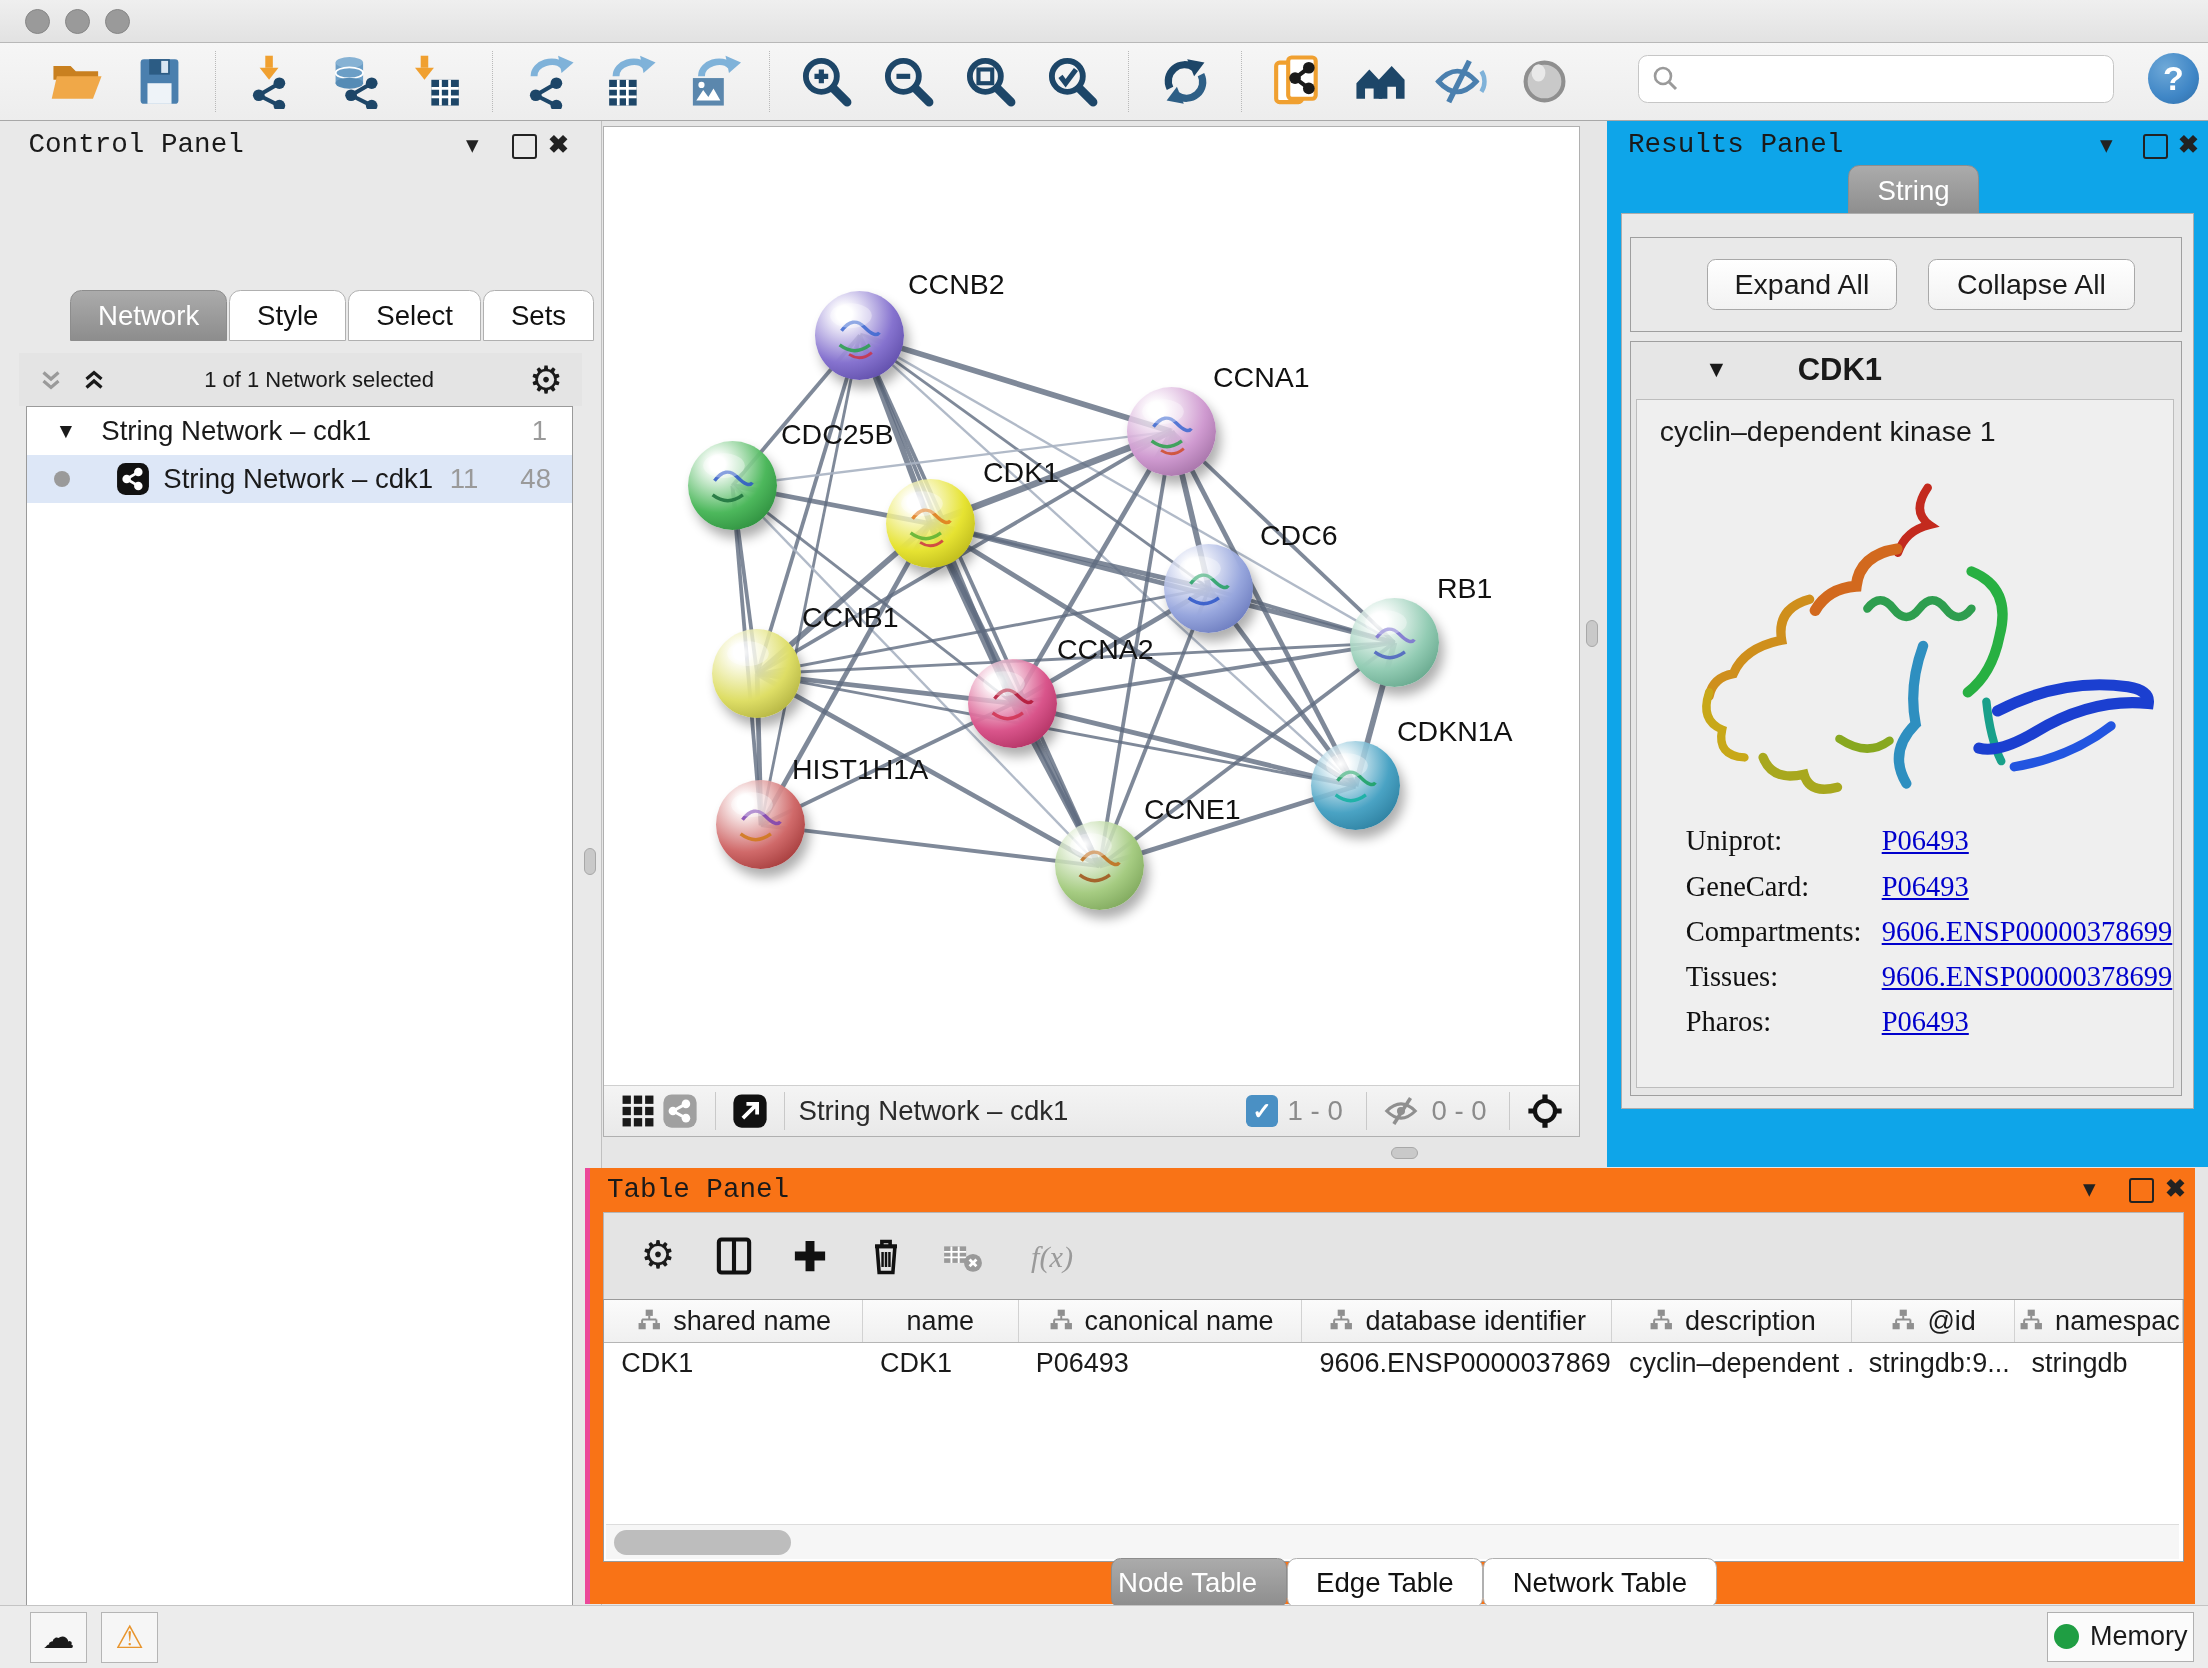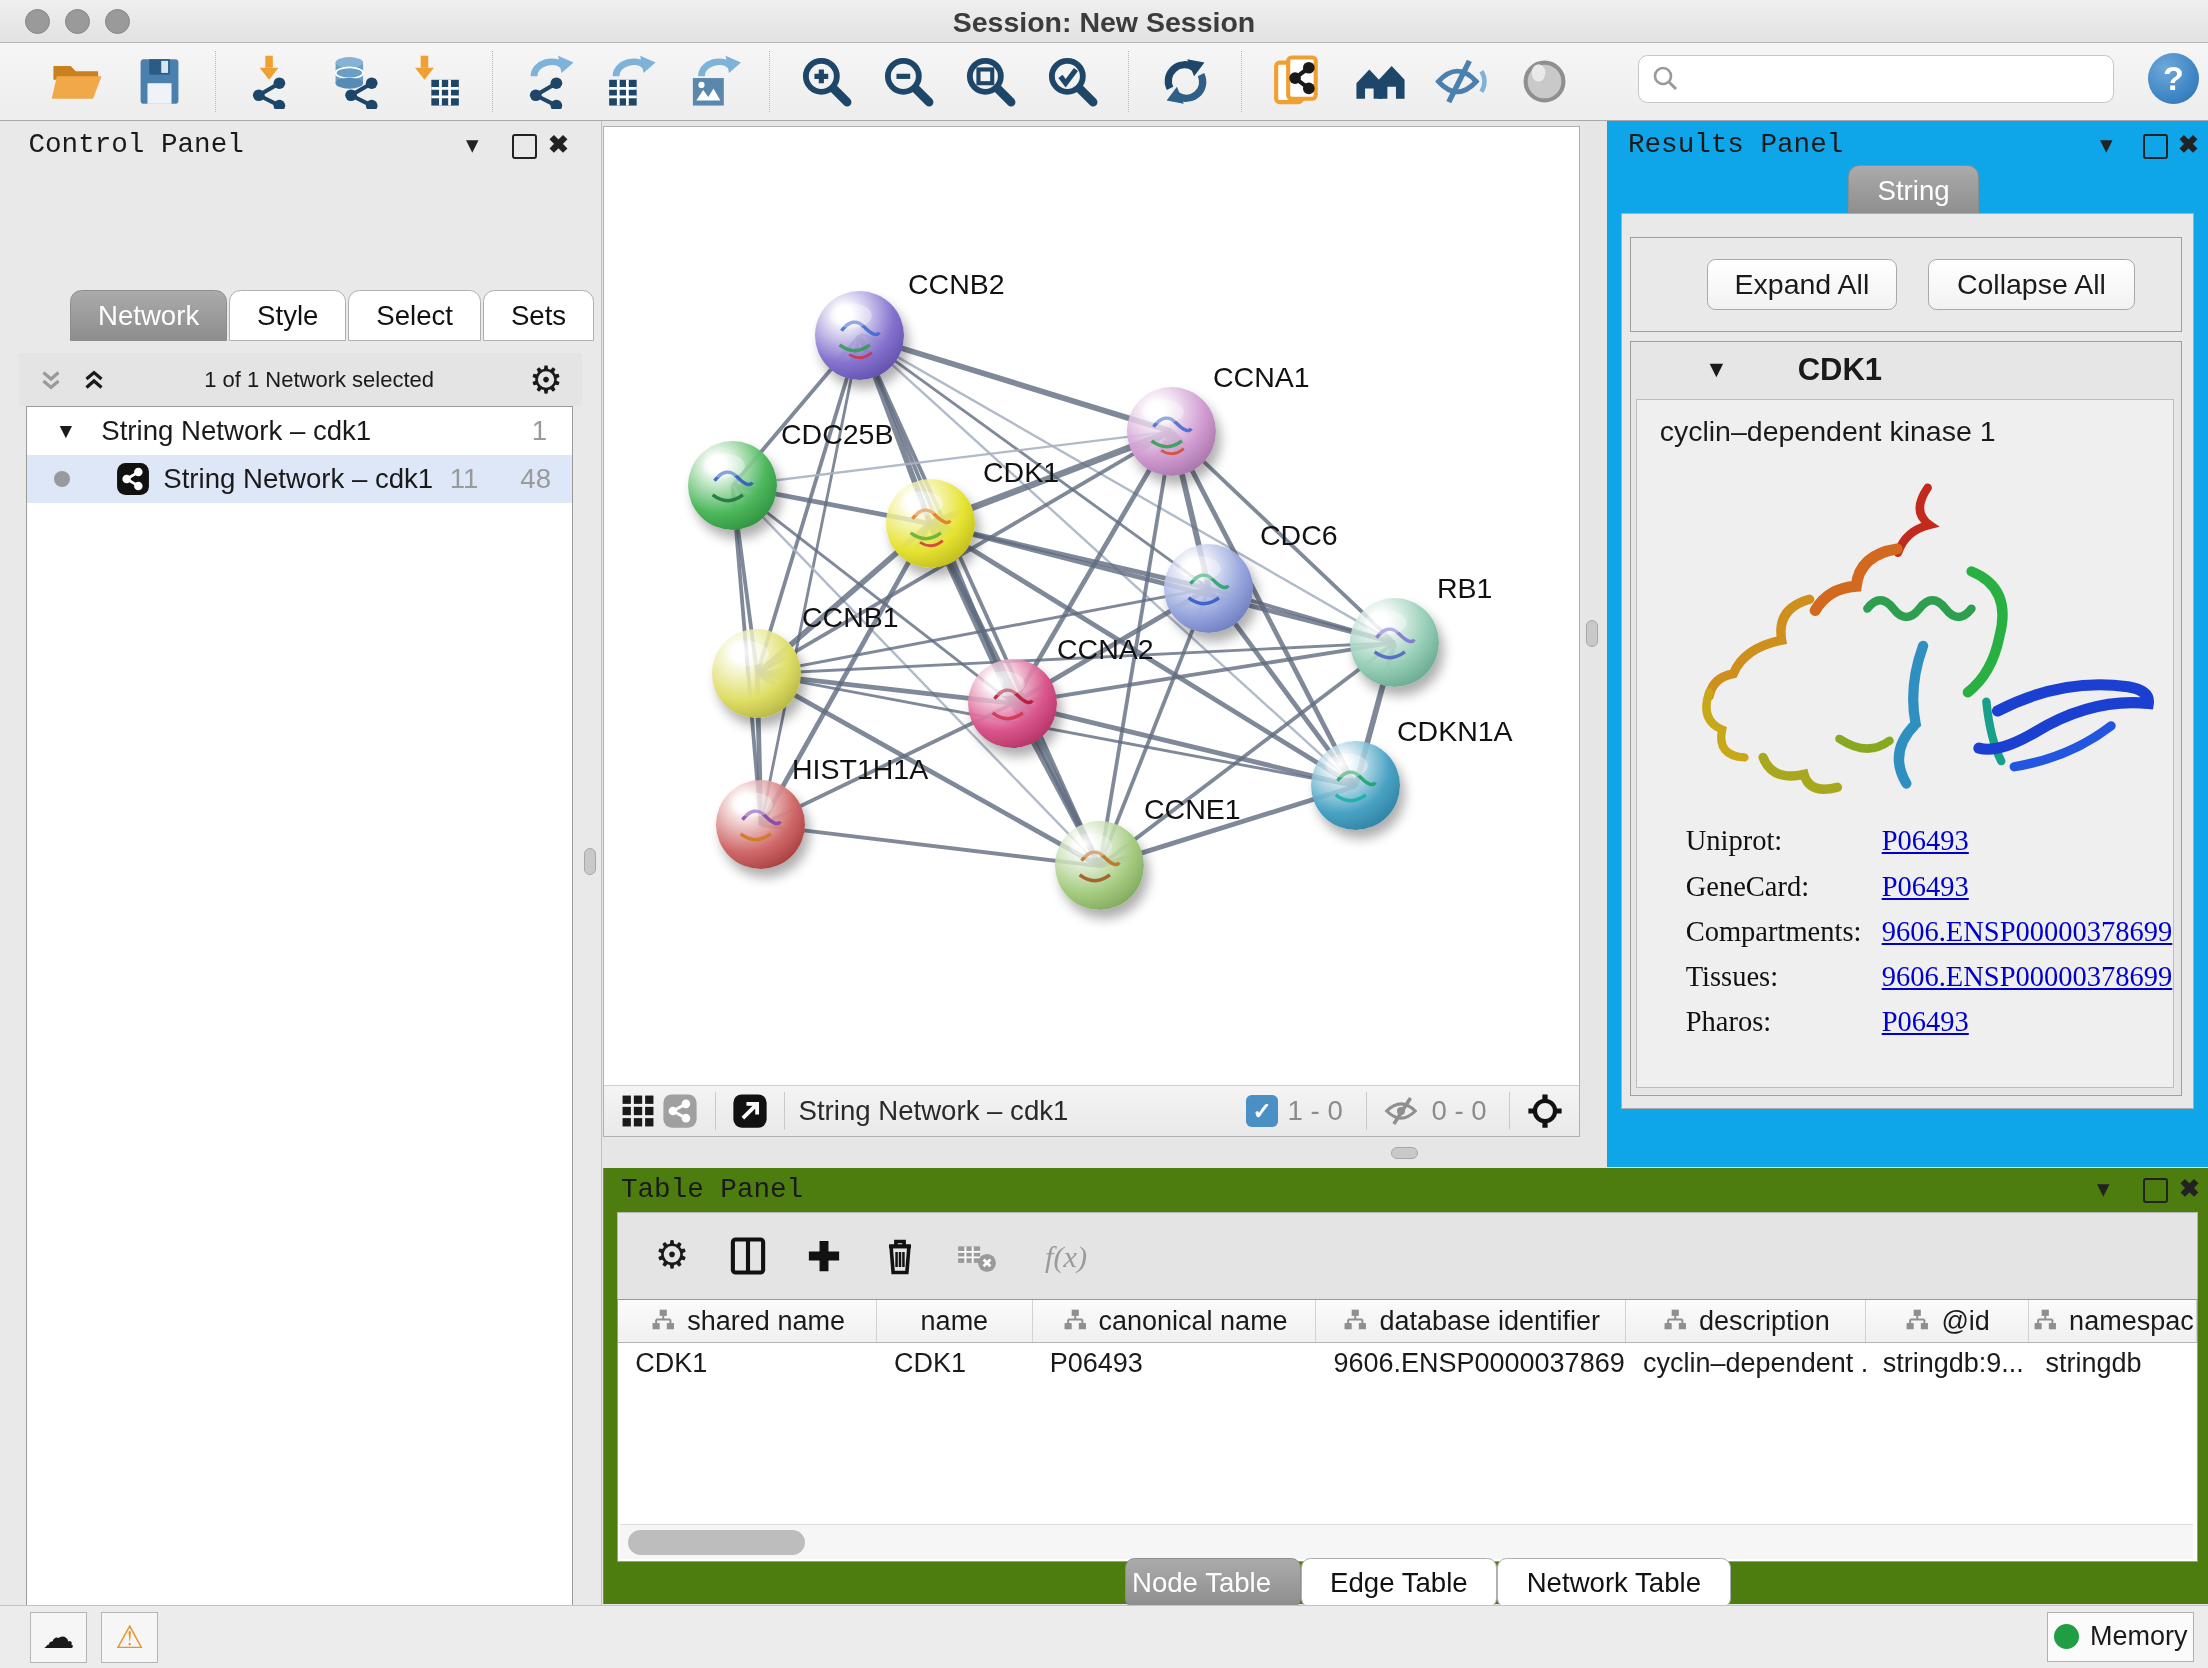--- a/index.html
+++ b/index.html
@@ -58,21 +58,21 @@
   .btncard{left:7.6px;top:23px;width:550px;height:93px;border:1.9px solid #9f9f9f;background:#e9e9e9;position:absolute;}
   .rbtn{position:absolute;height:49px;background:linear-gradient(#ffffff,#f2f2f2);border:1px solid #a8a8a8;
         border-radius:8.6px;font-size:28.5px;display:flex;align-items:center;justify-content:center;}
   .gcard{left:7.6px;top:127px;width:550px;height:753px;border:1.9px solid #9f9f9f;background:#e6e6e6;position:absolute;}
   .ghead{height:55px;display:flex;align-items:center;font-size:31px;font-weight:bold;}
   .gbody{position:absolute;left:4.8px;top:57px;width:536px;height:687px;background:#efefef;border:1px solid #bdbdbd;}
   .serif{font-family:"Liberation Serif",serif;}
   .xl-label{font-size:28.5px;color:#111;}
   .xl-link{font-size:28.5px;color:#0000cc;text-decoration:underline;}
   
-  .tpanel{left:603px;top:1168px;width:1605px;height:436px;background:#4d7c0f;border-left:1px solid #ec4899;}
+  .tpanel{left:585px;top:1168px;width:1605px;height:436px;background:#f97316;border-left:5px solid #ec4899;}
   .ttool{left:13.3px;top:44px;width:1581px;height:88px;background:#e4e4e4;border:1px solid #b5b5b5;
          position:absolute;display:flex;align-items:center;padding-left:27px;box-sizing:border-box;}
   .tt-icon{width:53px;height:53px;margin-right:23px;display:flex;align-items:center;justify-content:center;}
   .tt-icon svg{width:44px;height:44px;}
   .tbl{left:13.3px;top:131px;width:1581px;height:263px;background:#fff;border:1.9px solid #9a9a9a;position:absolute;box-sizing:border-box;}
   .thead{display:flex;height:42px;background:linear-gradient(#fbfbfb,#f0f0f0);border-bottom:1px solid #b5b5b5;}
   .th{display:flex;align-items:center;justify-content:center;font-size:27px;color:#1a1a1a;
       border-right:1px solid #d2d2d2;box-sizing:border-box;gap:9.5px;}
   .th svg{width:28.5px;height:28.5px;}
   .trow{display:flex;height:40px;}
@@ -92,21 +92,20 @@
 </style>
 </head>
 <body>
 
 <div id="app">
 
   <div class="abs titlebar">
     <div class="abs tl" style="left:25px"></div>
     <div class="abs tl" style="left:65px"></div>
     <div class="abs tl" style="left:105px"></div>
-    <div class="abs wtitle">Session: New Session</div>
   </div>
 
   <div class="abs toolbar" id="main-toolbar">
       <span class="tb-btn">
         <svg viewBox="0 0 32 32">
           <path d="M2 7 h10 l3 3 h13 v5 H2z" fill="#c9801f"></path>
           <path d="M4 13 h26 l-5 13 H1z" fill="#f0a848"></path>
         </svg>
       </span>
       <span class="tb-btn">

